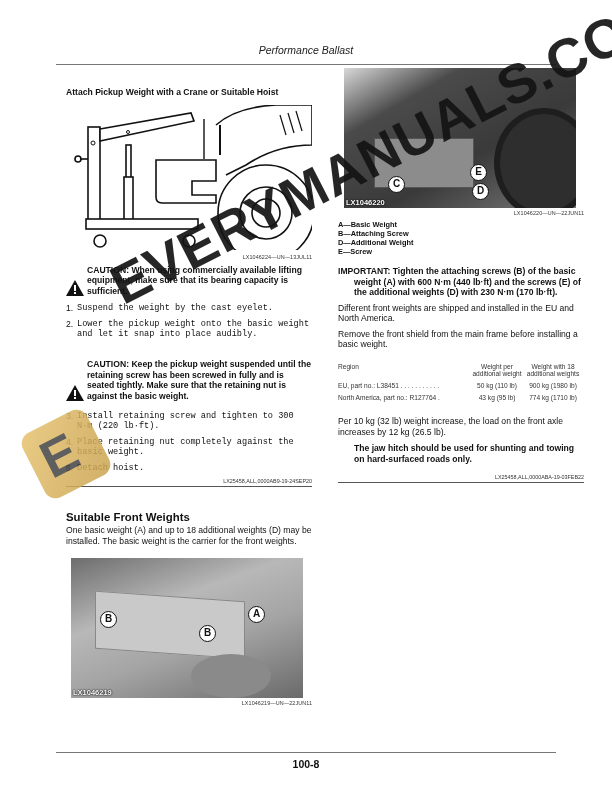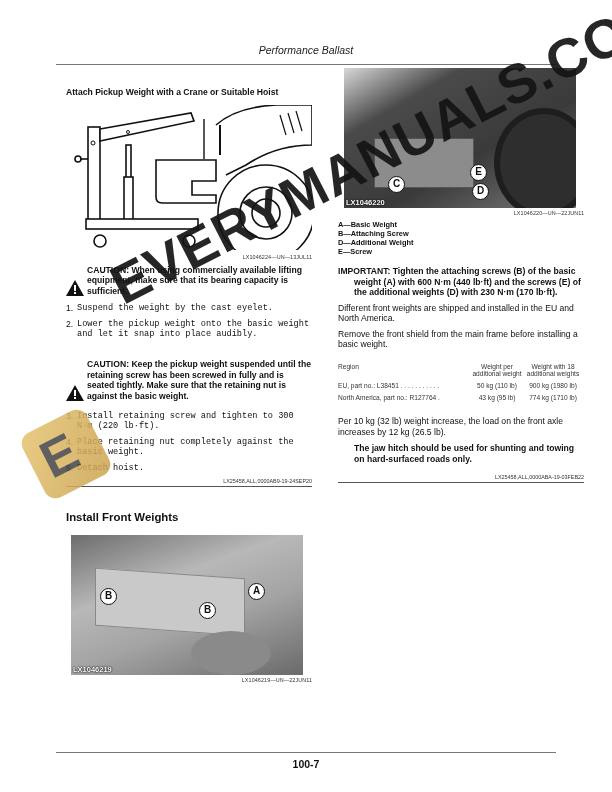--- a/index.html
+++ b/index.html
@@ -135,21 +135,22 @@
       </div>
     <div class="step">
         <span class="num">5.</span>
         <span class="body">Detach hoist.</span>
       </div>
   </div>
 
   <div class="ref-line">LX25458,ALL,0000AB9-19-24SEP20</div>
   <div class="sec-rule"></div>
 
-  <div class="sec-title-lg" style="margin-top:24px">Install Front Weights</div>
+  <div class="sec-title-lg" style="margin-top:24px">Suitable Front Weights</div>
+  <div class="para" style="margin-top:2px">One basic weight (A) and up to 18 additional weights (D) may be installed. The basic weight is the carrier for the front weights.</div>
 
   <div class="photo" style="width:232px;height:140px;margin-top:12px;margin-left:5px;background:linear-gradient(160deg,#6d6d6d 0%,#b8b8b8 35%,#a4a4a4 60%,#6a6a6a 100%);">
     <div style="position:absolute;left:24px;top:38px;width:150px;height:58px;background:#c9c9c9;border:1px solid #888;transform:skewY(4deg);"></div>
     <div style="position:absolute;left:120px;top:96px;width:80px;height:44px;border-radius:50%;background:#8a8a8a;"></div>
     <div class="callout" style="left:29px;top:53px">B</div>
     <div class="callout" style="left:128px;top:67px">B</div>
     <div class="callout" style="left:177px;top:48px">A</div>
     <div class="photo-tag">LX1046219</div>
   </div>
   <div class="fig-caption" style="margin-top:2px">LX1046219—UN—22JUN11</div>
@@ -206,13 +207,13 @@
   <div class="ref-line" style="margin-top:10px">LX25458,ALL,0000ABA-19-03FEB22</div>
   <div class="sec-rule"></div>
 </div>
 
 <div class="wm-logo">
     <span class="e">E</span>
   </div>
 <div class="watermark">EVERYMANUALS.COM</div>
 
 <div class="foot-rule"></div>
-<div class="page-num">100-7</div>
+<div class="page-num">100-8</div>
 
 </body></html>

